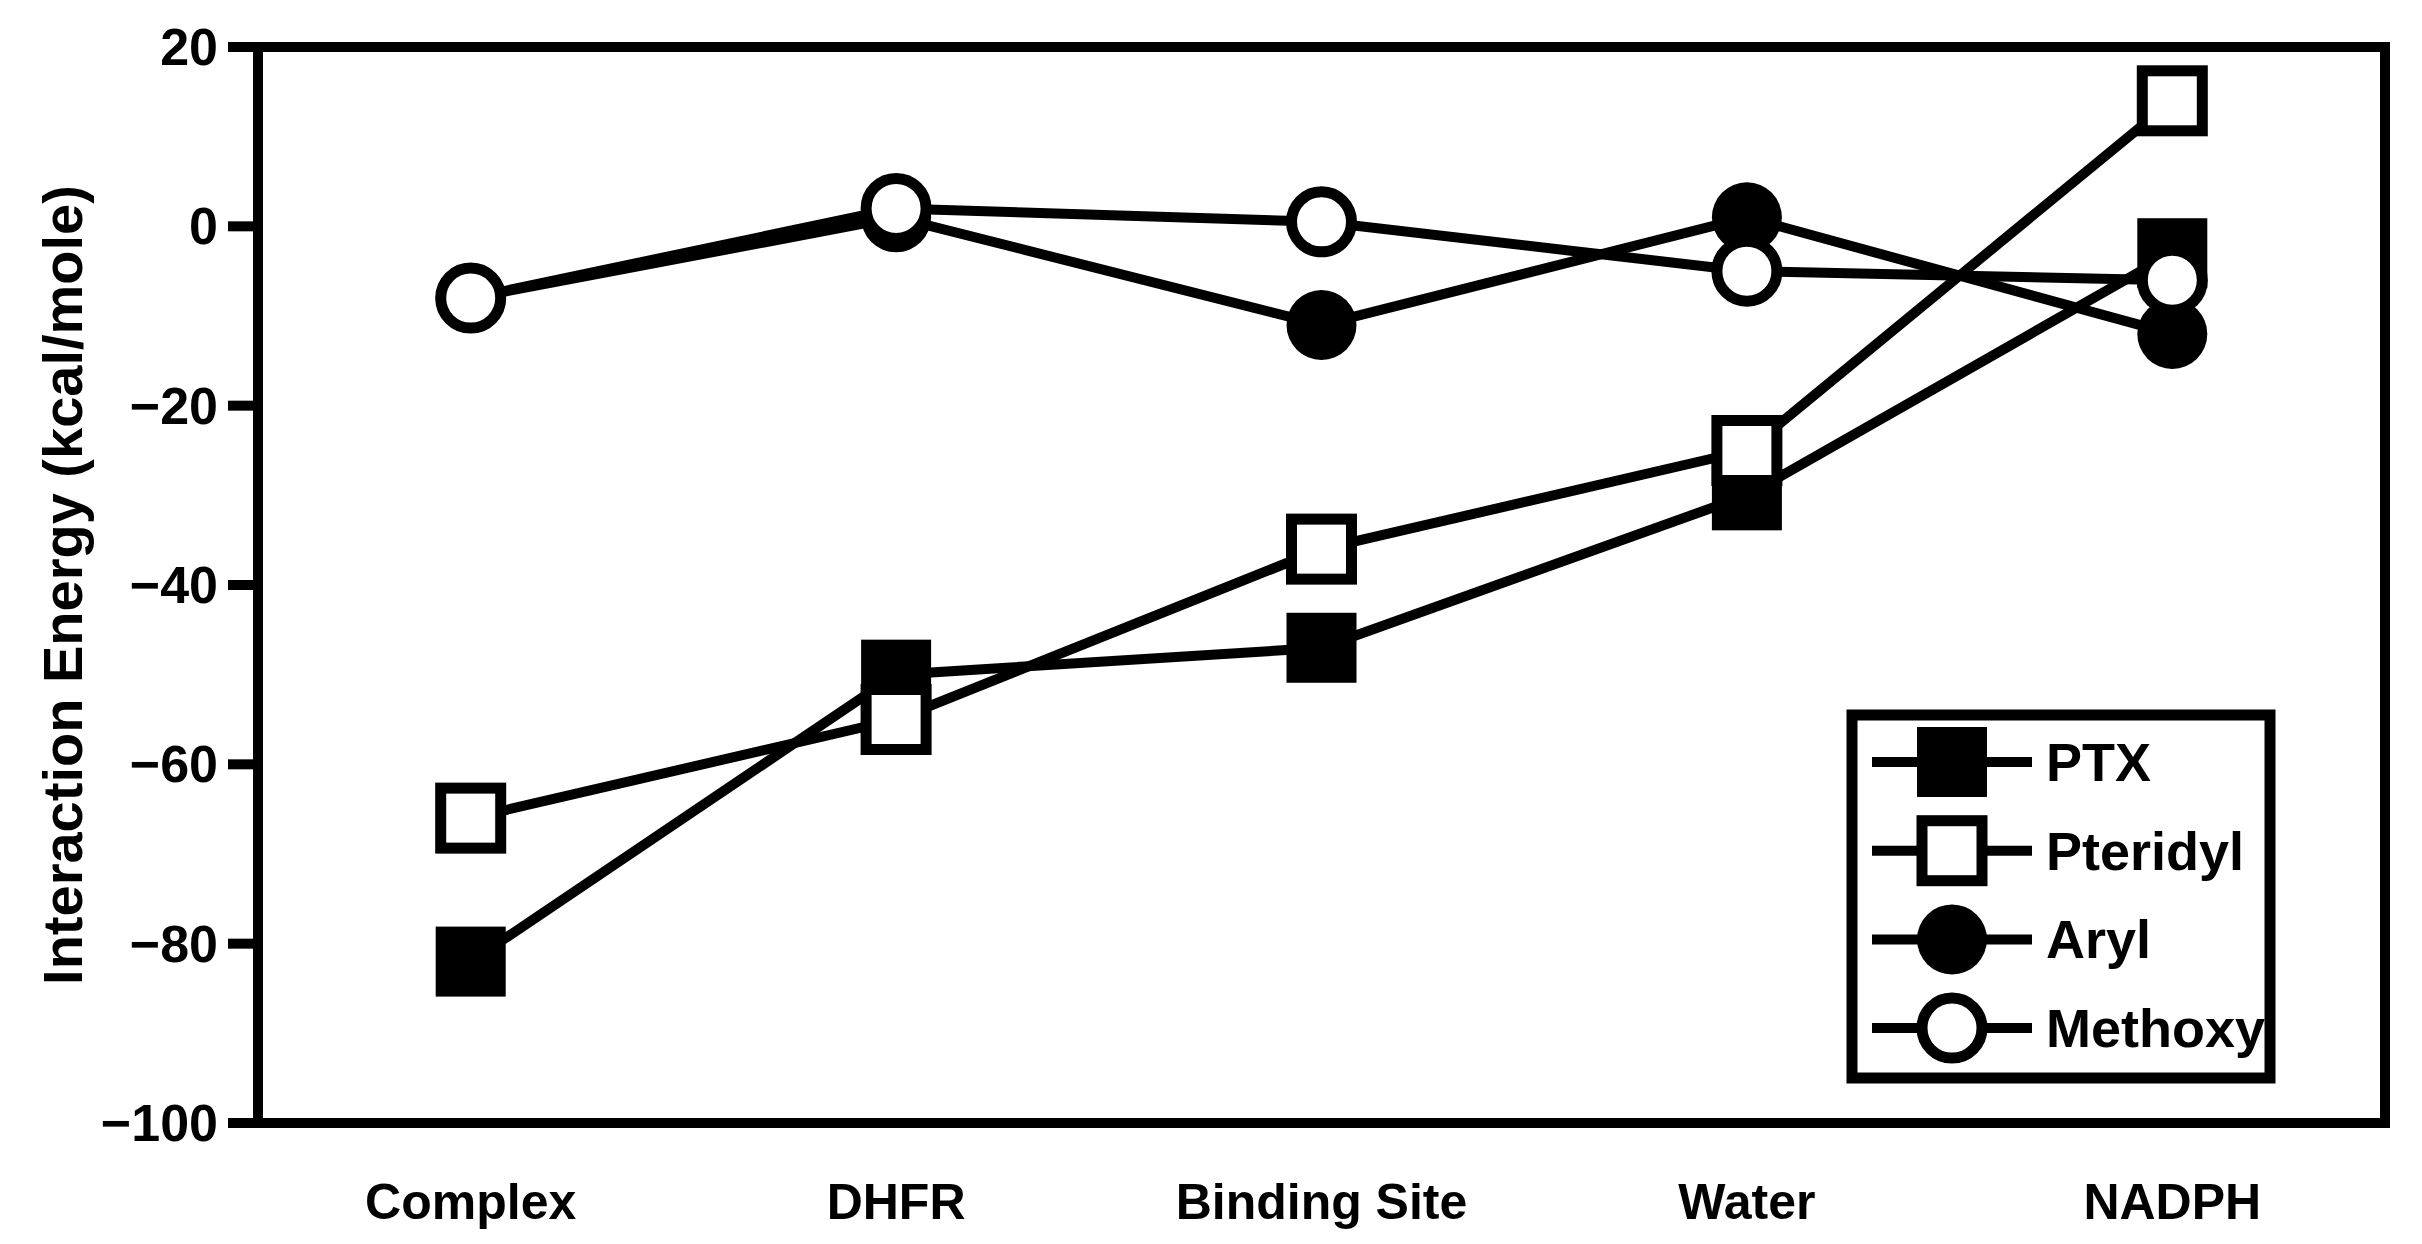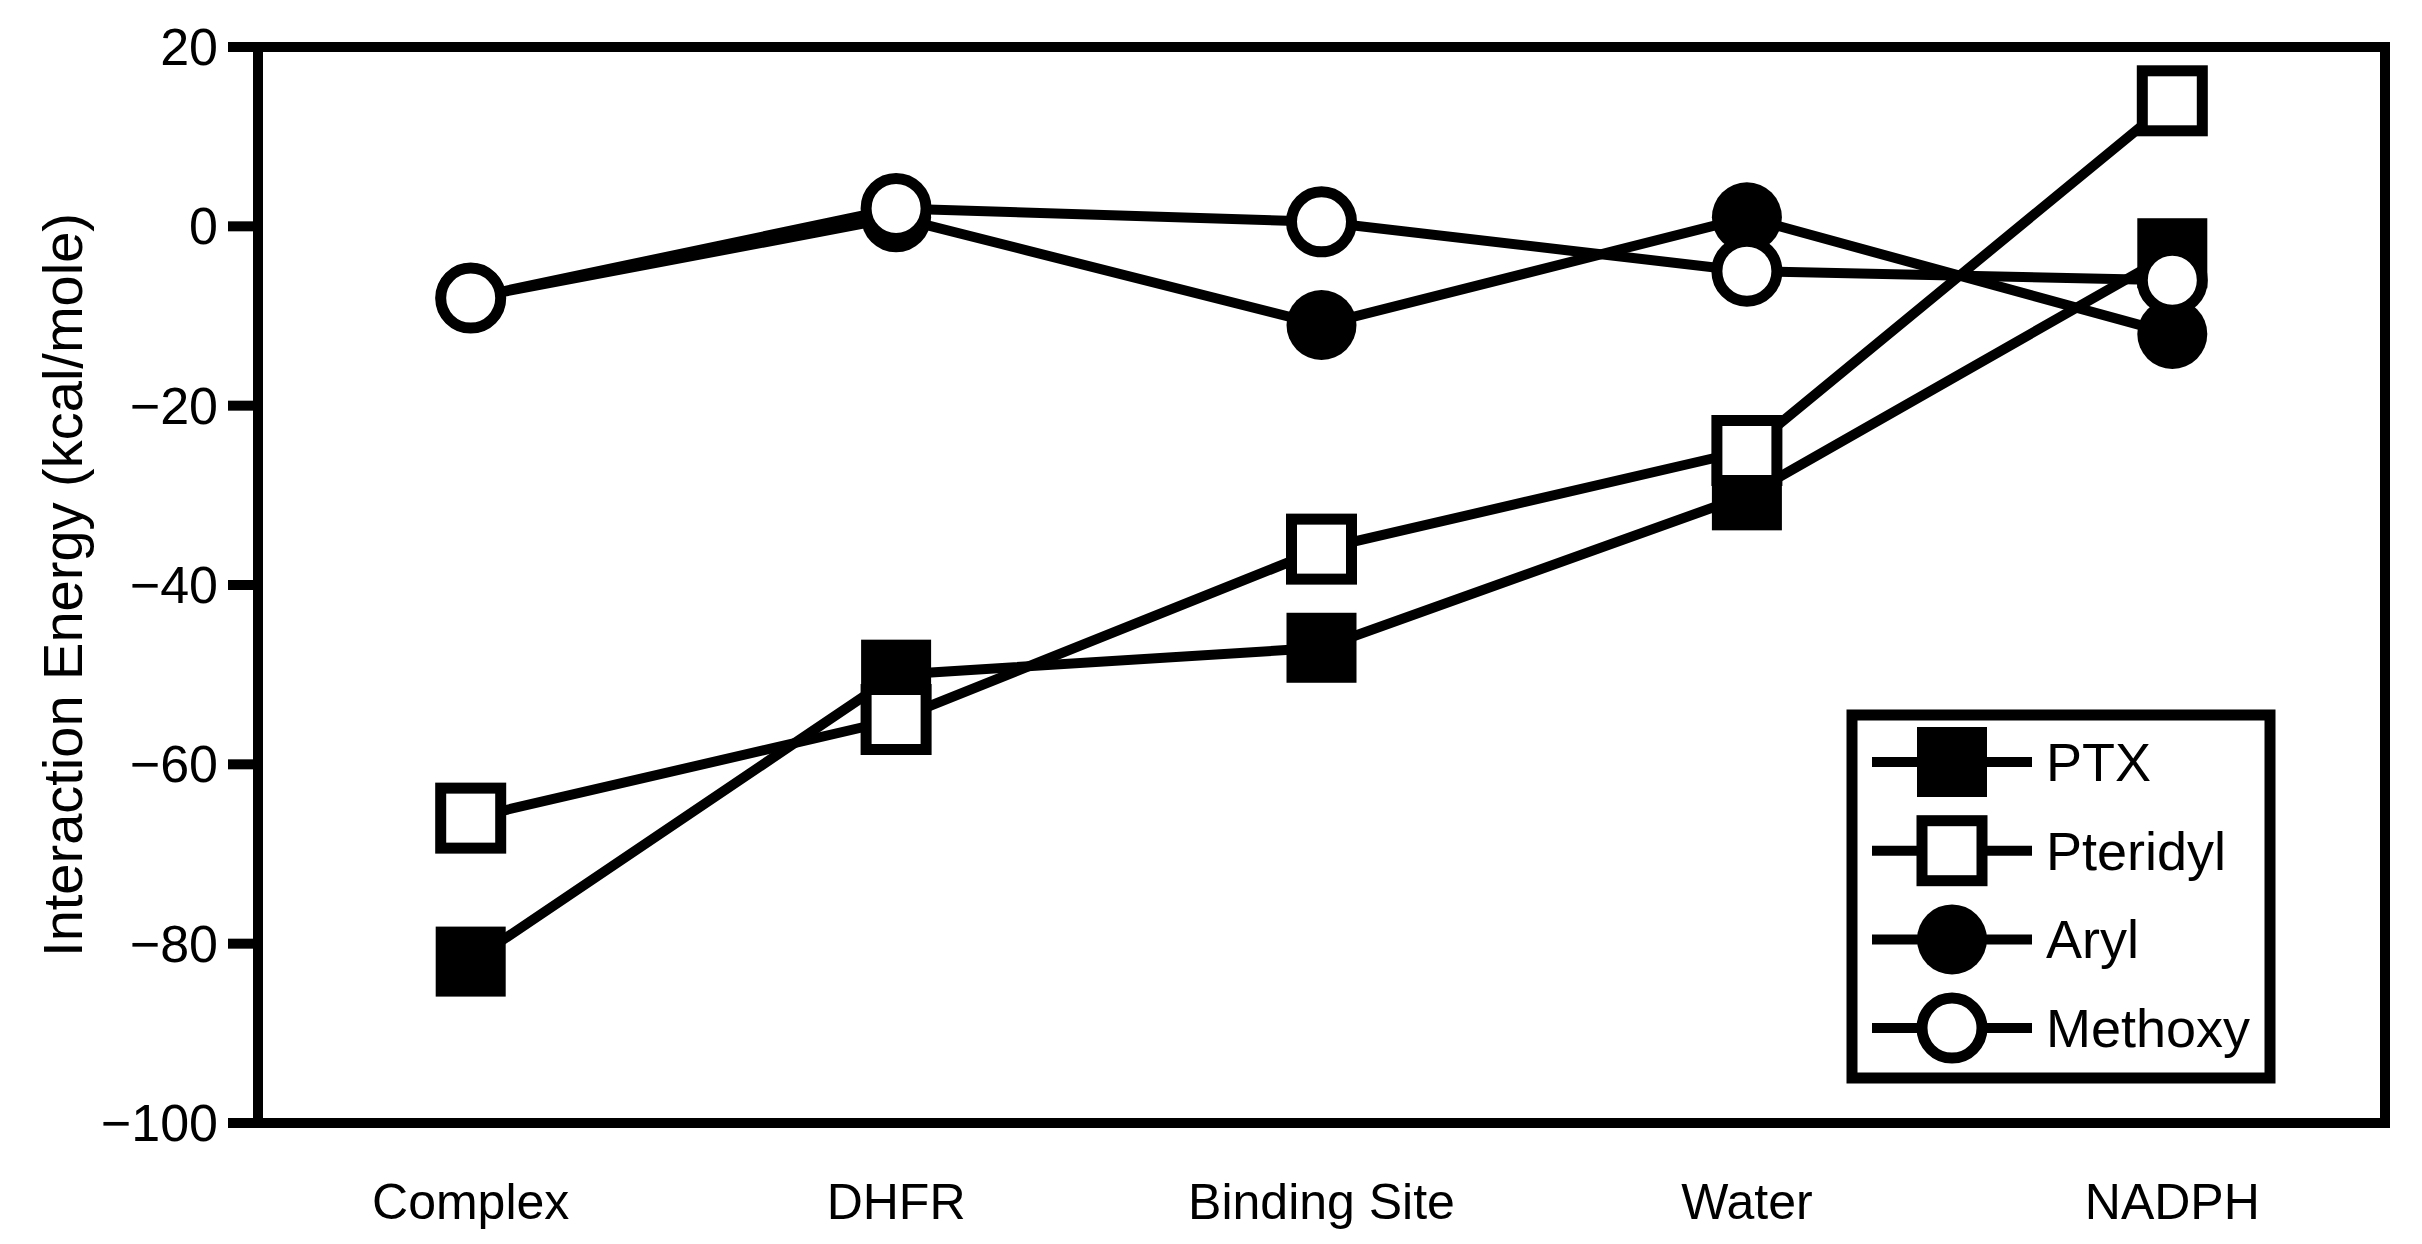--- a/index.html
+++ b/index.html
@@ -7,20 +7,21 @@
     padding: 0;
     background: #ffffff;
   }
   .figure {
     position: relative;
     width: 2422px;
     height: 1244px;
     background: #ffffff;
     overflow: hidden;
     font-family: "Liberation Sans", sans-serif;
+    font-weight: bold;
   }
   svg text {
     font-family: "Liberation Sans", sans-serif;
     fill: #000000;
   }
 </style>
 </head>
 <body>
 
 <div class="figure">

